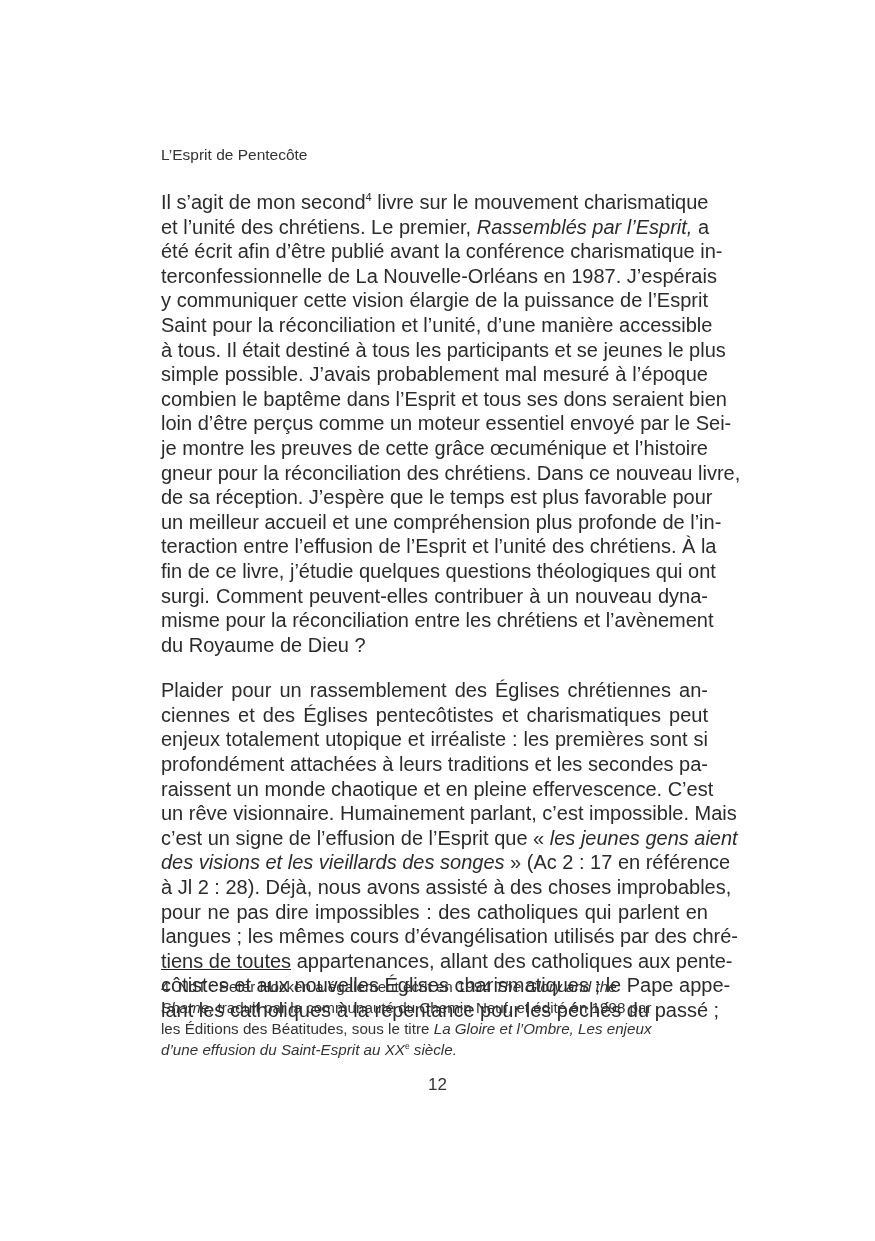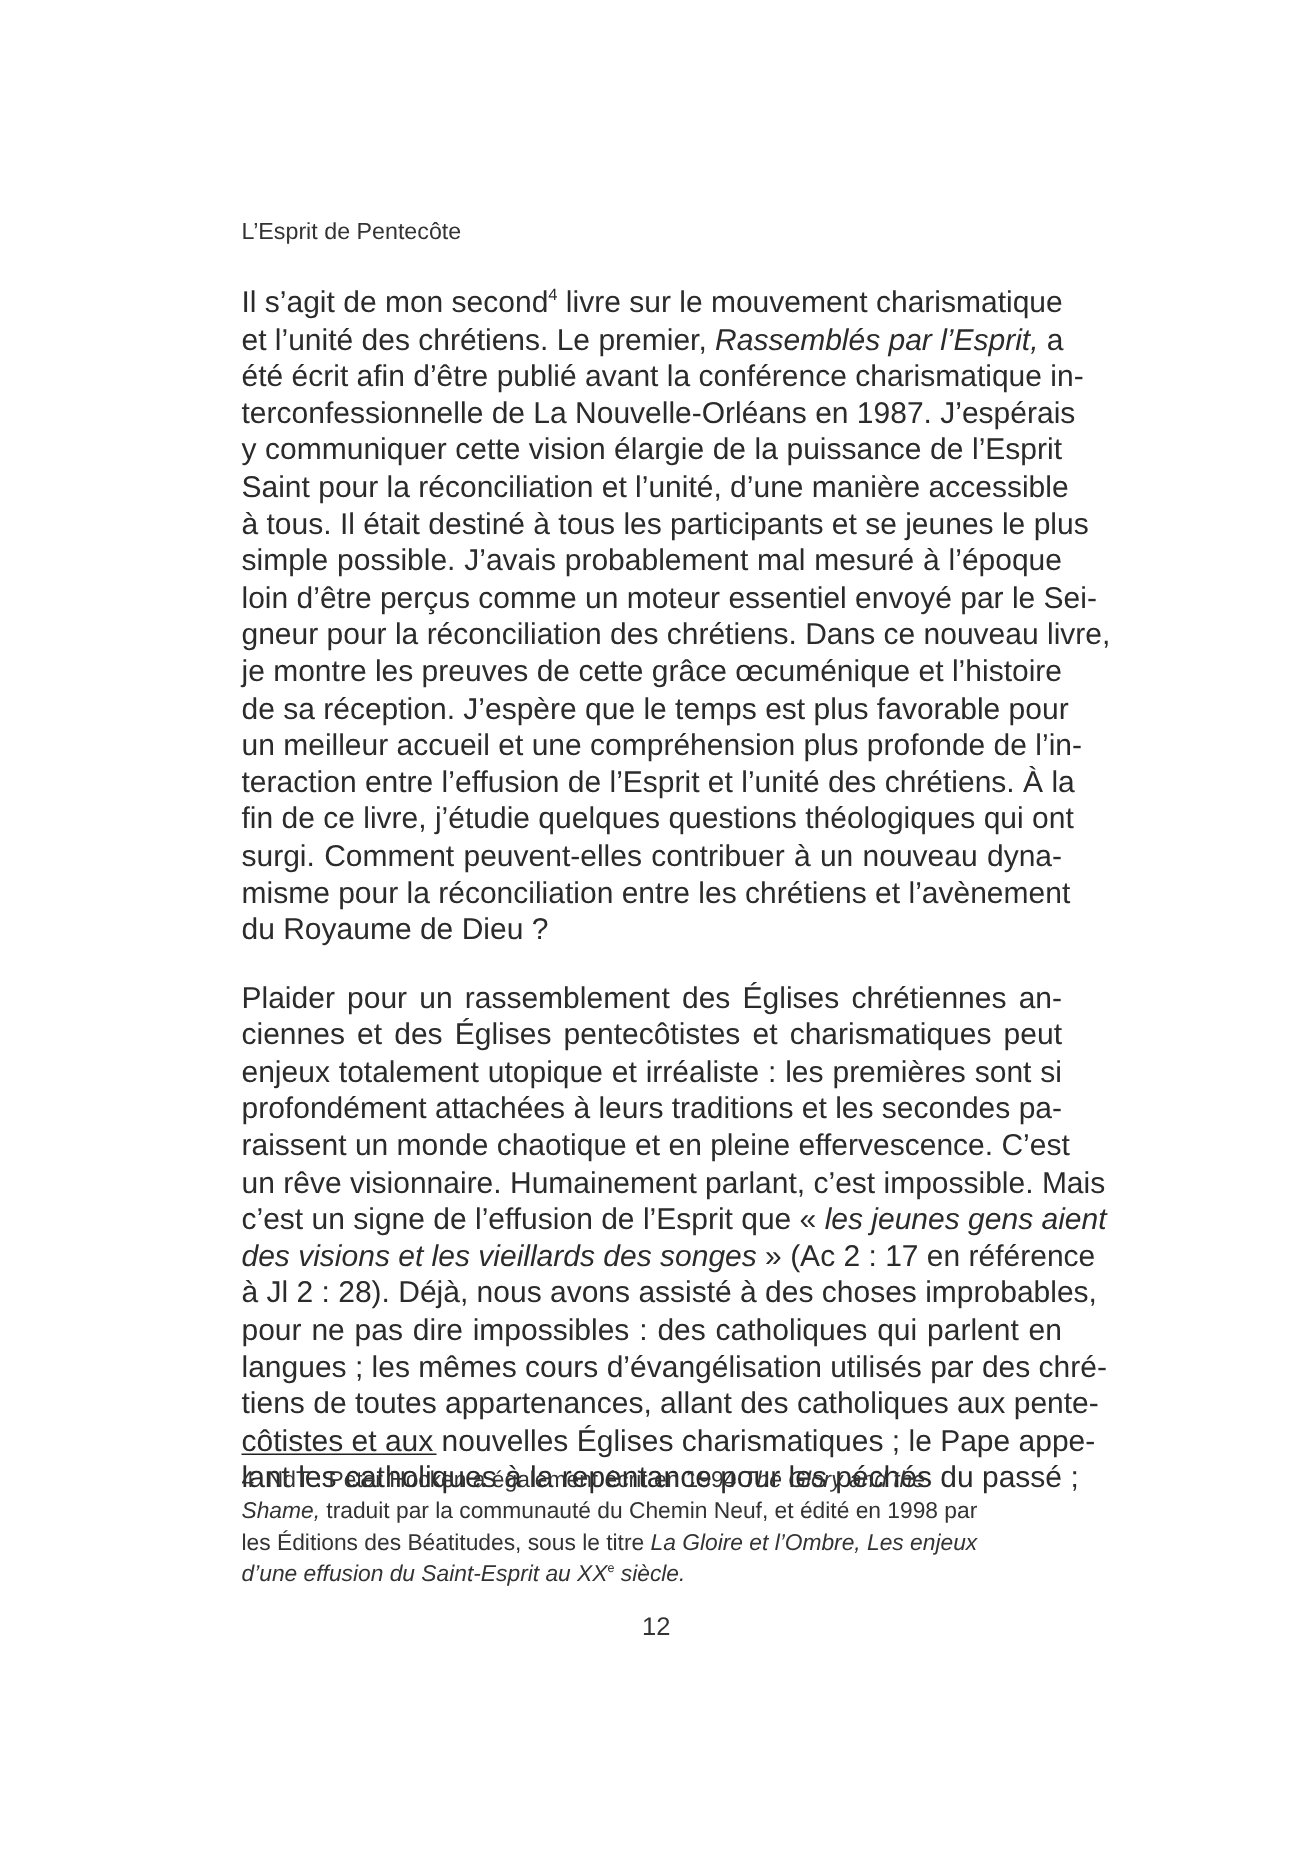--- a/index.html
+++ b/index.html
@@ -28,23 +28,24 @@
 <div class="body-text">
   <p id="para-0">
       <span class="line"><span>Il s’agit de mon second</span><sup>4</sup><span> livre sur le mouvement charismatique</span></span>
       <span class="line"><span>et l’unité des chrétiens. Le premier, </span><i>Rassemblés par l’Esprit,</i><span> a</span></span>
       <span class="line"><span>été écrit afin d’être publié avant la conférence charismatique in-</span></span>
       <span class="line"><span>terconfessionnelle de La Nouvelle-Orléans en 1987. J’espérais</span></span>
       <span class="line"><span>y communiquer cette vision élargie de la puissance de l’Esprit</span></span>
       <span class="line"><span>Saint pour la réconciliation et l’unité, d’une manière accessible</span></span>
       <span class="line"><span>à tous. Il était destiné à tous les participants et se jeunes le plus</span></span>
       <span class="line"><span>simple possible. J’avais probablement mal mesuré à l’époque</span></span>
+      <span class="line"><span>combien le baptême dans l’Esprit et tous ses dons seraient bien</span></span>
       <span class="line"><span>loin d’être perçus comme un moteur essentiel envoyé par le Sei-</span></span>
+      <span class="line"><span>je montre les preuves de cette grâce œcuménique et l’histoire</span></span>
       <span class="line"><span>gneur pour la réconciliation des chrétiens. Dans ce nouveau livre,</span></span>
-      <span class="line"><span>je montre les preuves de cette grâce œcuménique et l’histoire</span></span>
       <span class="line"><span>de sa réception. J’espère que le temps est plus favorable pour</span></span>
       <span class="line"><span>un meilleur accueil et une compréhension plus profonde de l’in-</span></span>
       <span class="line"><span>teraction entre l’effusion de l’Esprit et l’unité des chrétiens. À la</span></span>
       <span class="line"><span>fin de ce livre, j’étudie quelques questions théologiques qui ont</span></span>
       <span class="line"><span>surgi. Comment peuvent-elles contribuer à un nouveau dyna-</span></span>
       <span class="line"><span>misme pour la réconciliation entre les chrétiens et l’avènement</span></span>
       <span class="line last"><span>du Royaume de Dieu ?</span></span>
     </p>
   <p id="para-1">
       <span class="line"><span>Plaider pour un rassemblement des Églises chrétiennes an-</span></span>

